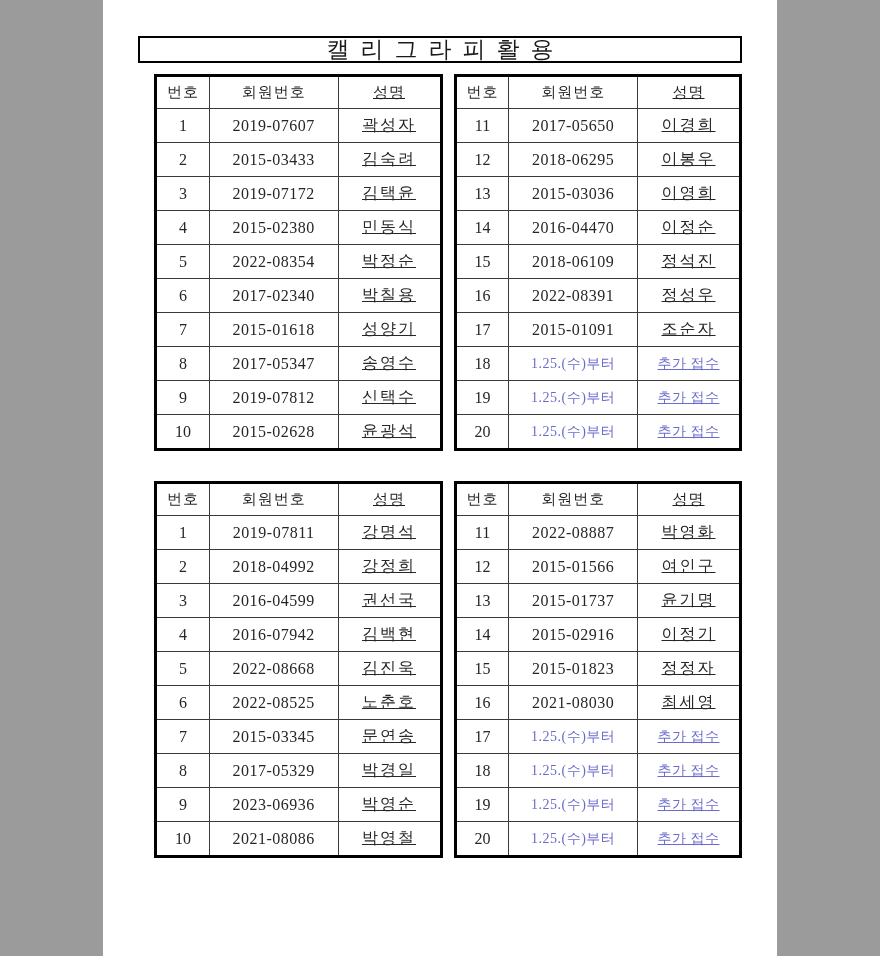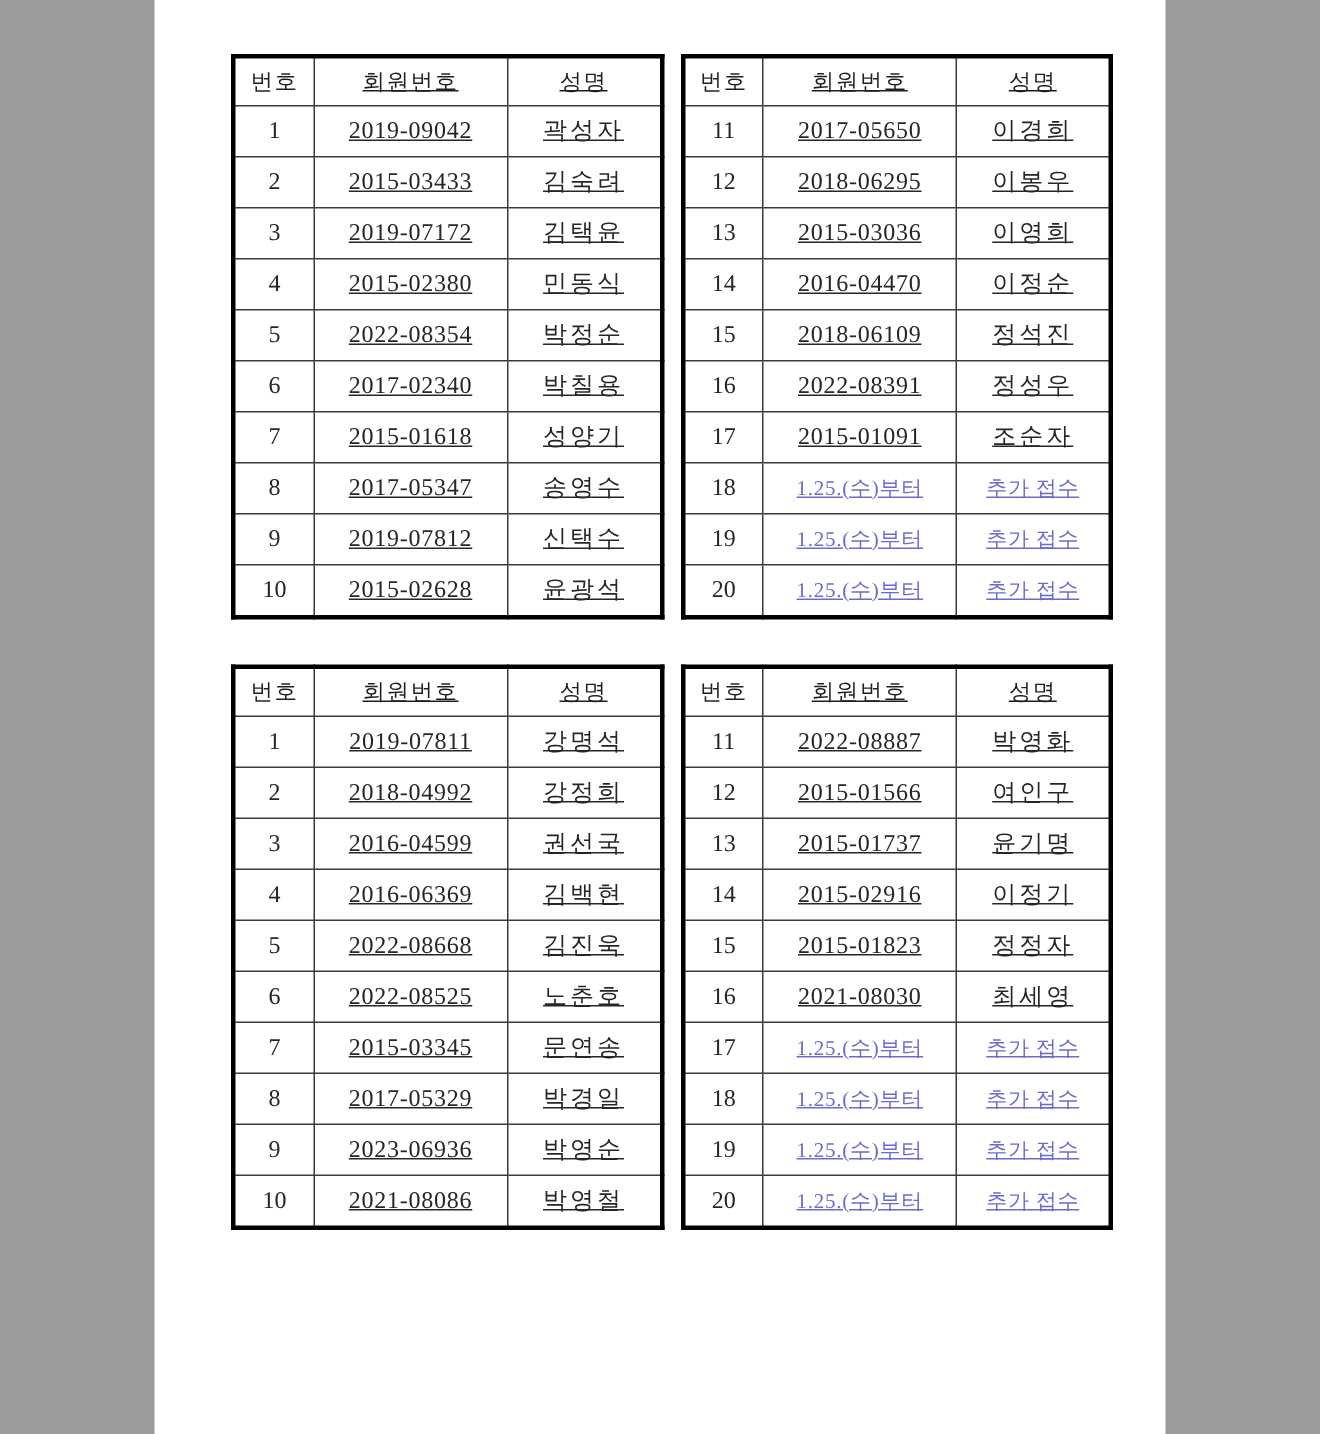--- a/index.html
+++ b/index.html
@@ -58,158 +58,308 @@
     font-weight: normal;
     letter-spacing: 1px;
     color: #1f1f1f;
   }
   .member-table td {
     height: 33px;
     font-size: 16px;
     color: #262626;
   }
   .c-no     { width: 18.5%; }
-  .c-member { width: 45.5%; letter-spacing: 0.5px; font-size: 16.5px; text-decoration: underline; }
+  .c-member { width: 45.5%; letter-spacing: 0.5px; font-size: 16.5px; }
   .c-name   { width: 36%;   letter-spacing: 2px; text-decoration: underline; }
   td.accent {
     color: #6b6bcd;
     font-size: 14px;
     letter-spacing: 0.5px;
     text-align: center;
   }
 </style>
 </head>
 <body>
 
 <div class="viewer">
   <div class="paper">
+
+    <section class="course-section">
+      <div class="title-box">
+        <span>캘리그라피활용</span>
+      </div>
+      <div class="tables">
+        <table class="member-table">
+          <thead>
+            <tr>
+              <th class="c-no">번호</th>
+              <th class="c-member">회원번호</th>
+              <th class="c-name">성명</th>
+            </tr>
+          </thead>
+          <tbody>
+
+              <tr>
+                <td class="c-no">1</td>
+                <td class="c-member">2019-07607</td>
+                <td class="c-name">곽성자</td>
+              </tr>
+
+              <tr>
+                <td class="c-no">2</td>
+                <td class="c-member">2015-03433</td>
+                <td class="c-name">김숙려</td>
+              </tr>
+
+              <tr>
+                <td class="c-no">3</td>
+                <td class="c-member">2019-07172</td>
+                <td class="c-name">김택윤</td>
+              </tr>
+
+              <tr>
+                <td class="c-no">4</td>
+                <td class="c-member">2015-02380</td>
+                <td class="c-name">민동식</td>
+              </tr>
+
+              <tr>
+                <td class="c-no">5</td>
+                <td class="c-member">2022-08354</td>
+                <td class="c-name">박정순</td>
+              </tr>
+
+              <tr>
+                <td class="c-no">6</td>
+                <td class="c-member">2017-02340</td>
+                <td class="c-name">박칠용</td>
+              </tr>
+
+              <tr>
+                <td class="c-no">7</td>
+                <td class="c-member">2015-01618</td>
+                <td class="c-name">성양기</td>
+              </tr>
+
+              <tr>
+                <td class="c-no">8</td>
+                <td class="c-member">2017-05347</td>
+                <td class="c-name">송영수</td>
+              </tr>
+
+              <tr>
+                <td class="c-no">9</td>
+                <td class="c-member">2019-07812</td>
+                <td class="c-name">신택수</td>
+              </tr>
+
+              <tr>
+                <td class="c-no">10</td>
+                <td class="c-member">2015-02628</td>
+                <td class="c-name">윤광석</td>
+              </tr>
+            </tbody>
+        </table>
+        <table class="member-table">
+          <thead>
+            <tr>
+              <th class="c-no">번호</th>
+              <th class="c-member">회원번호</th>
+              <th class="c-name">성명</th>
+            </tr>
+          </thead>
+          <tbody>
+
+              <tr>
+                <td class="c-no">11</td>
+                <td class="c-member">2017-05650</td>
+                <td class="c-name">이경희</td>
+              </tr>
+
+              <tr>
+                <td class="c-no">12</td>
+                <td class="c-member">2018-06295</td>
+                <td class="c-name">이봉우</td>
+              </tr>
+
+              <tr>
+                <td class="c-no">13</td>
+                <td class="c-member">2015-03036</td>
+                <td class="c-name">이영희</td>
+              </tr>
+
+              <tr>
+                <td class="c-no">14</td>
+                <td class="c-member">2016-04470</td>
+                <td class="c-name">이정순</td>
+              </tr>
+
+              <tr>
+                <td class="c-no">15</td>
+                <td class="c-member">2018-06109</td>
+                <td class="c-name">정석진</td>
+              </tr>
+
+              <tr>
+                <td class="c-no">16</td>
+                <td class="c-member">2022-08391</td>
+                <td class="c-name">정성우</td>
+              </tr>
+
+              <tr>
+                <td class="c-no">17</td>
+                <td class="c-member">2015-01091</td>
+                <td class="c-name">조순자</td>
+              </tr>
+
+              <tr>
+                <td class="c-no">18</td>
+                <td class="c-member accent">1.25.(수)부터</td>
+                <td class="c-name accent">추가 접수</td>
+              </tr>
+
+              <tr>
+                <td class="c-no">19</td>
+                <td class="c-member accent">1.25.(수)부터</td>
+                <td class="c-name accent">추가 접수</td>
+              </tr>
+
+              <tr>
+                <td class="c-no">20</td>
+                <td class="c-member accent">1.25.(수)부터</td>
+                <td class="c-name accent">추가 접수</td>
+              </tr>
+            </tbody>
+        </table>
+      </div>
+    </section>
 
     <section class="course-section">
       <div class="tables">
         <table class="member-table">
           <thead>
             <tr>
               <th class="c-no">번호</th>
               <th class="c-member">회원번호</th>
               <th class="c-name">성명</th>
             </tr>
           </thead>
           <tbody>
 
               <tr>
                 <td class="c-no">1</td>
-                <td class="c-member">2019-09042</td>
-                <td class="c-name">곽성자</td>
+                <td class="c-member">2019-07811</td>
+                <td class="c-name">강명석</td>
               </tr>
 
               <tr>
                 <td class="c-no">2</td>
-                <td class="c-member">2015-03433</td>
-                <td class="c-name">김숙려</td>
+                <td class="c-member">2018-04992</td>
+                <td class="c-name">강정희</td>
               </tr>
 
               <tr>
                 <td class="c-no">3</td>
-                <td class="c-member">2019-07172</td>
-                <td class="c-name">김택윤</td>
+                <td class="c-member">2016-04599</td>
+                <td class="c-name">권선국</td>
               </tr>
 
               <tr>
                 <td class="c-no">4</td>
-                <td class="c-member">2015-02380</td>
-                <td class="c-name">민동식</td>
+                <td class="c-member">2016-07942</td>
+                <td class="c-name">김백현</td>
               </tr>
 
               <tr>
                 <td class="c-no">5</td>
-                <td class="c-member">2022-08354</td>
-                <td class="c-name">박정순</td>
+                <td class="c-member">2022-08668</td>
+                <td class="c-name">김진욱</td>
               </tr>
 
               <tr>
                 <td class="c-no">6</td>
-                <td class="c-member">2017-02340</td>
-                <td class="c-name">박칠용</td>
+                <td class="c-member">2022-08525</td>
+                <td class="c-name">노춘호</td>
               </tr>
 
               <tr>
                 <td class="c-no">7</td>
-                <td class="c-member">2015-01618</td>
-                <td class="c-name">성양기</td>
+                <td class="c-member">2015-03345</td>
+                <td class="c-name">문연송</td>
               </tr>
 
               <tr>
                 <td class="c-no">8</td>
-                <td class="c-member">2017-05347</td>
-                <td class="c-name">송영수</td>
+                <td class="c-member">2017-05329</td>
+                <td class="c-name">박경일</td>
               </tr>
 
               <tr>
                 <td class="c-no">9</td>
-                <td class="c-member">2019-07812</td>
-                <td class="c-name">신택수</td>
+                <td class="c-member">2023-06936</td>
+                <td class="c-name">박영순</td>
               </tr>
 
               <tr>
                 <td class="c-no">10</td>
-                <td class="c-member">2015-02628</td>
-                <td class="c-name">윤광석</td>
+                <td class="c-member">2021-08086</td>
+                <td class="c-name">박영철</td>
               </tr>
             </tbody>
         </table>
         <table class="member-table">
           <thead>
             <tr>
               <th class="c-no">번호</th>
               <th class="c-member">회원번호</th>
               <th class="c-name">성명</th>
             </tr>
           </thead>
           <tbody>
 
               <tr>
                 <td class="c-no">11</td>
-                <td class="c-member">2017-05650</td>
-                <td class="c-name">이경희</td>
+                <td class="c-member">2022-08887</td>
+                <td class="c-name">박영화</td>
               </tr>
 
               <tr>
                 <td class="c-no">12</td>
-                <td class="c-member">2018-06295</td>
-                <td class="c-name">이봉우</td>
+                <td class="c-member">2015-01566</td>
+                <td class="c-name">여인구</td>
               </tr>
 
               <tr>
                 <td class="c-no">13</td>
-                <td class="c-member">2015-03036</td>
-                <td class="c-name">이영희</td>
+                <td class="c-member">2015-01737</td>
+                <td class="c-name">윤기명</td>
               </tr>
 
               <tr>
                 <td class="c-no">14</td>
-                <td class="c-member">2016-04470</td>
-                <td class="c-name">이정순</td>
+                <td class="c-member">2015-02916</td>
+                <td class="c-name">이정기</td>
               </tr>
 
               <tr>
                 <td class="c-no">15</td>
-                <td class="c-member">2018-06109</td>
-                <td class="c-name">정석진</td>
+                <td class="c-member">2015-01823</td>
+                <td class="c-name">정정자</td>
               </tr>
 
               <tr>
                 <td class="c-no">16</td>
-                <td class="c-member">2022-08391</td>
-                <td class="c-name">정성우</td>
+                <td class="c-member">2021-08030</td>
+                <td class="c-name">최세영</td>
               </tr>
 
               <tr>
                 <td class="c-no">17</td>
-                <td class="c-member">2015-01091</td>
-                <td class="c-name">조순자</td>
+                <td class="c-member accent">1.25.(수)부터</td>
+                <td class="c-name accent">추가 접수</td>
               </tr>
 
               <tr>
                 <td class="c-no">18</td>
                 <td class="c-member accent">1.25.(수)부터</td>
                 <td class="c-name accent">추가 접수</td>
               </tr>
 
               <tr>
                 <td class="c-no">19</td>
@@ -220,161 +370,14 @@
               <tr>
                 <td class="c-no">20</td>
                 <td class="c-member accent">1.25.(수)부터</td>
                 <td class="c-name accent">추가 접수</td>
               </tr>
             </tbody>
         </table>
       </div>
     </section>
 
-    <section class="course-section">
-      <div class="tables">
-        <table class="member-table">
-          <thead>
-            <tr>
-              <th class="c-no">번호</th>
-              <th class="c-member">회원번호</th>
-              <th class="c-name">성명</th>
-            </tr>
-          </thead>
-          <tbody>
-
-              <tr>
-                <td class="c-no">1</td>
-                <td class="c-member">2019-07811</td>
-                <td class="c-name">강명석</td>
-              </tr>
-
-              <tr>
-                <td class="c-no">2</td>
-                <td class="c-member">2018-04992</td>
-                <td class="c-name">강정희</td>
-              </tr>
-
-              <tr>
-                <td class="c-no">3</td>
-                <td class="c-member">2016-04599</td>
-                <td class="c-name">권선국</td>
-              </tr>
-
-              <tr>
-                <td class="c-no">4</td>
-                <td class="c-member">2016-06369</td>
-                <td class="c-name">김백현</td>
-              </tr>
-
-              <tr>
-                <td class="c-no">5</td>
-                <td class="c-member">2022-08668</td>
-                <td class="c-name">김진욱</td>
-              </tr>
-
-              <tr>
-                <td class="c-no">6</td>
-                <td class="c-member">2022-08525</td>
-                <td class="c-name">노춘호</td>
-              </tr>
-
-              <tr>
-                <td class="c-no">7</td>
-                <td class="c-member">2015-03345</td>
-                <td class="c-name">문연송</td>
-              </tr>
-
-              <tr>
-                <td class="c-no">8</td>
-                <td class="c-member">2017-05329</td>
-                <td class="c-name">박경일</td>
-              </tr>
-
-              <tr>
-                <td class="c-no">9</td>
-                <td class="c-member">2023-06936</td>
-                <td class="c-name">박영순</td>
-              </tr>
-
-              <tr>
-                <td class="c-no">10</td>
-                <td class="c-member">2021-08086</td>
-                <td class="c-name">박영철</td>
-              </tr>
-            </tbody>
-        </table>
-        <table class="member-table">
-          <thead>
-            <tr>
-              <th class="c-no">번호</th>
-              <th class="c-member">회원번호</th>
-              <th class="c-name">성명</th>
-            </tr>
-          </thead>
-          <tbody>
-
-              <tr>
-                <td class="c-no">11</td>
-                <td class="c-member">2022-08887</td>
-                <td class="c-name">박영화</td>
-              </tr>
-
-              <tr>
-                <td class="c-no">12</td>
-                <td class="c-member">2015-01566</td>
-                <td class="c-name">여인구</td>
-              </tr>
-
-              <tr>
-                <td class="c-no">13</td>
-                <td class="c-member">2015-01737</td>
-                <td class="c-name">윤기명</td>
-              </tr>
-
-              <tr>
-                <td class="c-no">14</td>
-                <td class="c-member">2015-02916</td>
-                <td class="c-name">이정기</td>
-              </tr>
-
-              <tr>
-                <td class="c-no">15</td>
-                <td class="c-member">2015-01823</td>
-                <td class="c-name">정정자</td>
-              </tr>
-
-              <tr>
-                <td class="c-no">16</td>
-                <td class="c-member">2021-08030</td>
-                <td class="c-name">최세영</td>
-              </tr>
-
-              <tr>
-                <td class="c-no">17</td>
-                <td class="c-member accent">1.25.(수)부터</td>
-                <td class="c-name accent">추가 접수</td>
-              </tr>
-
-              <tr>
-                <td class="c-no">18</td>
-                <td class="c-member accent">1.25.(수)부터</td>
-                <td class="c-name accent">추가 접수</td>
-              </tr>
-
-              <tr>
-                <td class="c-no">19</td>
-                <td class="c-member accent">1.25.(수)부터</td>
-                <td class="c-name accent">추가 접수</td>
-              </tr>
-
-              <tr>
-                <td class="c-no">20</td>
-                <td class="c-member accent">1.25.(수)부터</td>
-                <td class="c-name accent">추가 접수</td>
-              </tr>
-            </tbody>
-        </table>
-      </div>
-    </section>
-
   </div>
 </div>
 
 </body></html>

